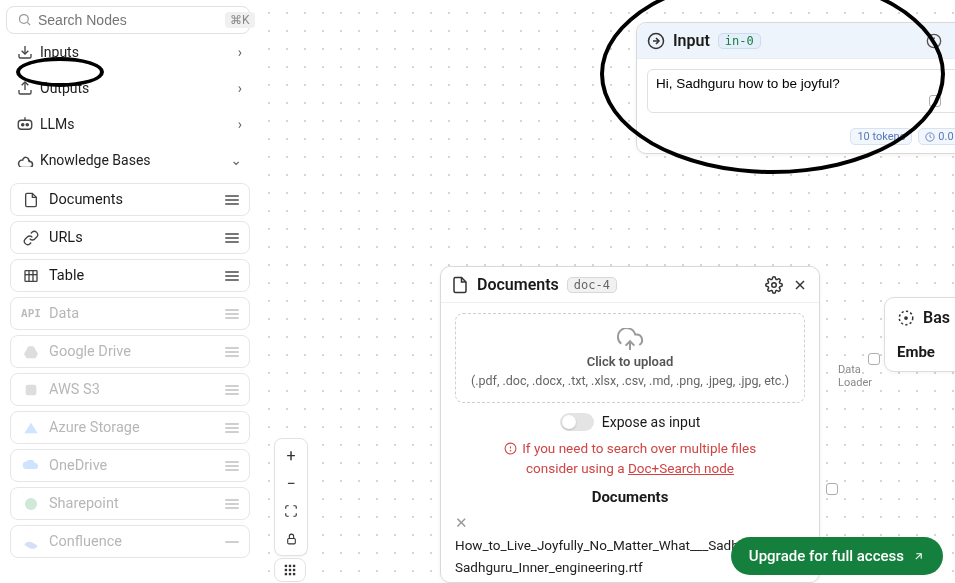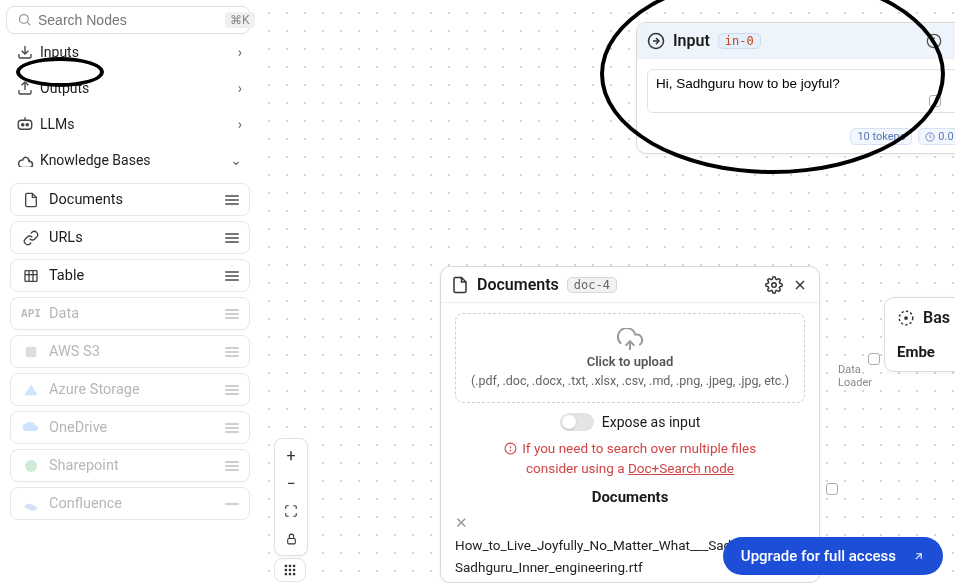--- a/index.html
+++ b/index.html
@@ -133,21 +133,21 @@
     border-bottom:1px solid #eee;
     border-radius:10px 10px 0 0;
   }
   .input-node .node-head { background:#eef4fb; }
   .node-head .title { font-weight:600; font-size:16px;}
   .chip {
     font-family: ui-monospace,Menlo,monospace;
     font-size:12px;
     border:1px solid #cfdbea;
     background:#e5eefb;
-    color:#c2410c;
+    color:#15803d;
     padding:0 6px; border-radius:5px;
   }
   .node-head .spacer { flex:1; }
   .node-head .hic { color:#555; cursor:pointer; width:18px; display:flex; justify-content:center;}
   .node-body { padding:10px; }
   .node-text {
     width:100%; min-height:42px;
     border:1px solid #e0e0e0; border-radius:6px;
     padding:6px 8px; font-size:13.5px;
     resize:both;
@@ -219,25 +219,25 @@
     background:#fff; border:1px solid #ddd; border-radius:10px;
     box-shadow:0 1px 4px rgba(0,0,0,0.05);
     padding:10px 12px;
   }
   .peek-node .row1 { display:flex; align-items:center; gap:8px; font-weight:600; font-size:16px;}
   .peek-row2 { font-weight:700; margin-top:16px; font-size:15px;}
 
   
   .upgrade {
     position:absolute; right:12px; bottom:8px;
-    background:#1d4ed8; color:#fff;
+    background:#15803d; color:#fff;
     border-radius:999px;
     padding:10px 18px;
     font-size:15px; font-weight:500;
-    display:flex; align-items:center; gap:16px;
+    display:flex; align-items:center; gap:8px;
     cursor:pointer;
   }
 
   svg { display:block; }
 
   .big-annot {
     left:600px; top:-26px;
     width:345px; height:200px;
   }
   .small-annot {
@@ -351,20 +351,33 @@
           <span></span>
           <span></span>
           <span></span>
         </span>
       </div>
       <div class="kb-item disabled">
         <span class="kb-icon">
           <span style="font-family:monospace;font-size:11px;font-weight:600">API</span>
         </span>
         <span class="kb-label">Data</span>
+        <span class="drag-dots">
+          <span></span>
+          <span></span>
+          <span></span>
+        </span>
+      </div>
+      <div class="kb-item disabled">
+        <span class="kb-icon">
+          <svg width="16" height="14" viewBox="0 0 24 22">
+            <polygon points="8,2 16,2 23,14 19,21 5,21 1,14" fill="#ddd"></polygon>
+          </svg>
+        </span>
+        <span class="kb-label">Google Drive</span>
         <span class="drag-dots">
           <span></span>
           <span></span>
           <span></span>
         </span>
       </div>
       <div class="kb-item disabled">
         <span class="kb-icon">
           <svg width="16" height="16" viewBox="0 0 24 24" fill="#ddd">
             <rect x="4" y="4" width="16" height="16" rx="3"></rect>

